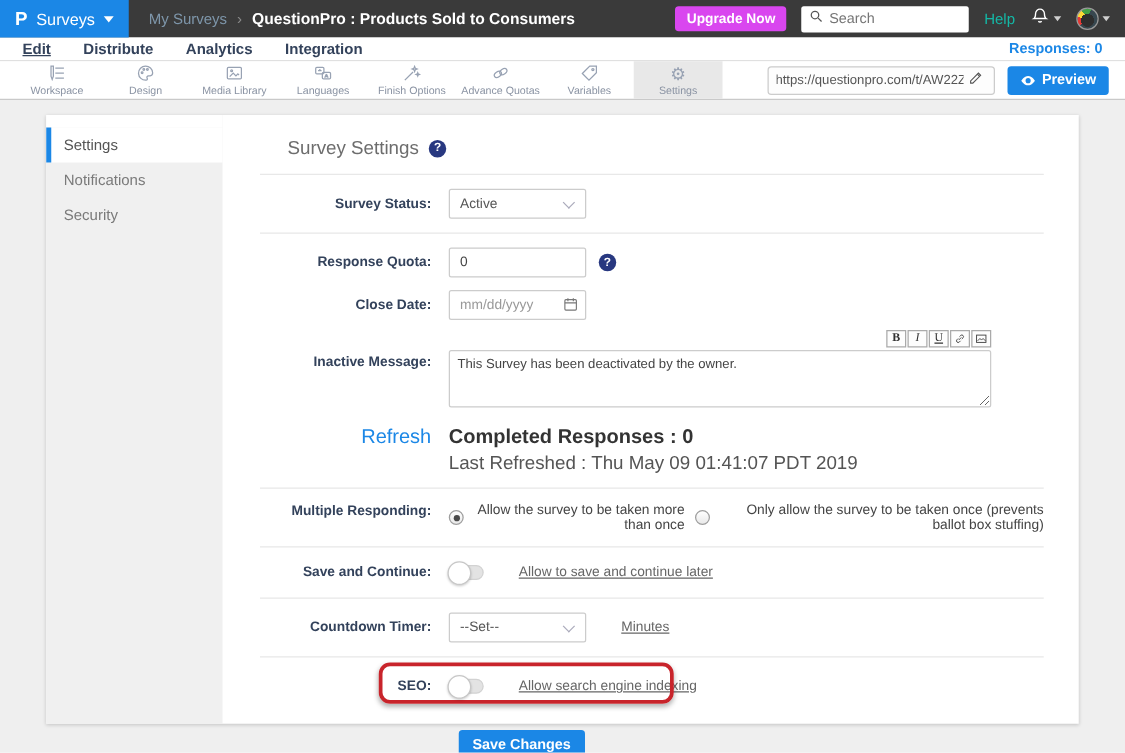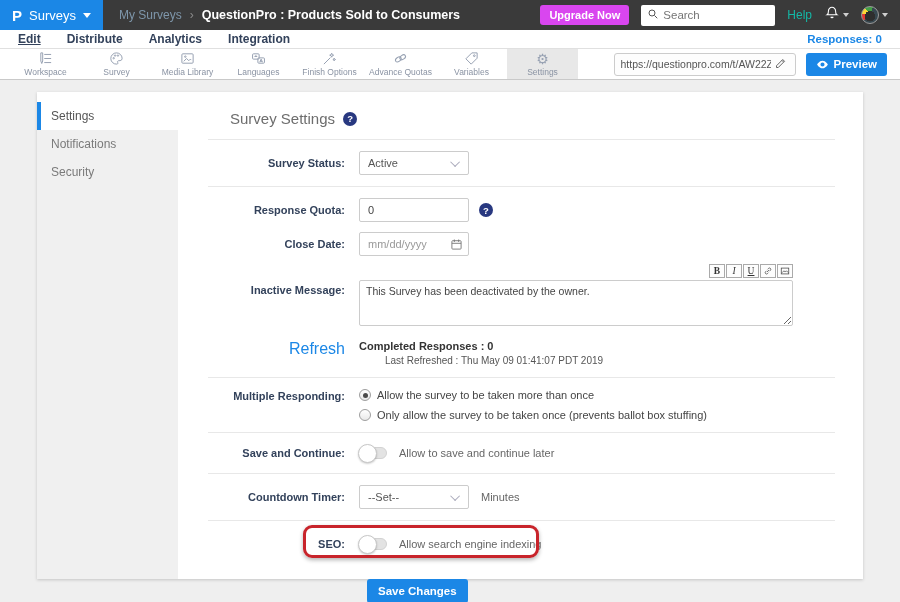--- a/index.html
+++ b/index.html
@@ -109,37 +109,37 @@
   .ed-btn.b { font-family:"Liberation Serif", serif; font-weight:bold; }
   .ed-btn.i { font-family:"Liberation Serif", serif; font-style:italic; }
   .ed-btn.u { font-family:"Liberation Serif", serif; text-decoration:underline; }
   .ed-btn svg { width:10px; height:10px; stroke:#444; fill:none; stroke-width:1.8; }
   .msg-col textarea { width:434px; height:46px; border:1px solid #ccc; border-radius:2px;
     font-size:10.5px; color:#444; padding:4px 6px; font-family:"Liberation Sans", sans-serif;
     resize:both; outline:none; }
   .refresh-row { margin-top:8px; align-items:flex-start; }
   .refresh-link { color:#1b87e6; font-size:16px; font-weight:normal; cursor:pointer; }
   .refresh-info { margin-left:14px; }
-  .completed { font-size:11px; font-weight:bold; color:#333; }
-  .last-refreshed { font-size:10px; color:#555; margin-top:3px;margin-left:26px; }
+  .completed { font-size:16px; font-weight:bold; color:#333; }
+  .last-refreshed { font-size:15px; color:#555; margin-top:3px; }
 
   .radio-row { align-items:flex-start; }
-  .radio-opts { margin-left:14px; display:flex; flex-direction:column; gap:8px;text-align:right; }
+  .radio-opts { margin-left:14px; display:flex; flex-direction:row; gap:8px;text-align:right; }
   .radio-opt { display:flex; align-items:center; gap:6px; cursor:pointer; }
   .radio { width:12px; height:12px; border-radius:50%; border:1px solid #9e9e9e;
     background:linear-gradient(#fff,#e9e9e9); position:relative; flex-shrink:0; }
   .radio.checked::after { content:""; position:absolute; left:2.5px; top:2.5px;
     width:5px; height:5px; border-radius:50%; background:#4a4a4a; }
   .opt-label { font-size:11px; color:#444; }
 
   .switch { width:28px; height:12px; background:#e3e3e3; border:1px solid #d2d2d2;
     border-radius:7px; position:relative; cursor:pointer; margin:3px 0; }
   .switch::after { content:""; position:absolute; left:-2px; top:-4px; width:17px; height:17px;
     background:#fff; border:1px solid #c7c7c7; border-radius:50%; box-shadow:0 1px 2px rgba(0,0,0,.2); }
-  .toggle-desc { font-size:11px; color:#666; margin-left:12px; }
+  .toggle-desc { font-size:11px; color:#666; margin-left:28px;text-decoration:underline; }
 
   .seo-group { position:relative; padding:14px 0; }
   .seo-box { position:absolute; left:95px; top:4px; width:236px; height:33px;
     border:3px solid #c8242b; border-radius:9px; box-shadow:0 2px 4px rgba(0,0,0,.3);
     pointer-events:none; }
   .save-area { padding:12px 0 0 159px; }
   .save-btn { background:#1b87e6; border:none; color:#fff; font-size:11.5px; font-weight:bold;
     padding:6px 11px; border-radius:3px; cursor:pointer; }
 
   .bell svg { width:16px; height:16px; stroke:#fff; fill:none; stroke-width:1.6; }
@@ -209,21 +209,21 @@
   </div>
   <div class="tb-item">
     <span class="tb-icon">
       <svg viewBox="0 0 24 24">
           <path d="M12 3a9 9 0 1 0 .6 17.97c1.6-.1 2-1.5 1.3-2.6-.8-1.3.1-2.9 1.7-2.9h2.2A3.8 3.8 0 0 0 21 11.6C20.8 6.8 16.8 3 12 3z"></path>
           <circle cx="7.5" cy="11.5" r="1.1"></circle>
           <circle cx="9.7" cy="7.3" r="1.1"></circle>
           <circle cx="14.3" cy="7.3" r="1.1"></circle>
         </svg>
     </span>
-    <span class="tb-label">Survey</span>
+    <span class="tb-label">Design</span>
   </div>
   <div class="tb-item">
     <span class="tb-icon">
       <svg viewBox="0 0 24 24">
           <rect x="3" y="4.5" width="18" height="15" rx="1.5"></rect>
           <path d="M6 16.5l4.5-4.5 3.5 3.5 2.5-2.5 1.5 1.5"></path>
           <circle cx="8.5" cy="9" r="1.2"></circle>
         </svg>
     </span>
     <span class="tb-label">Media Library</span>

